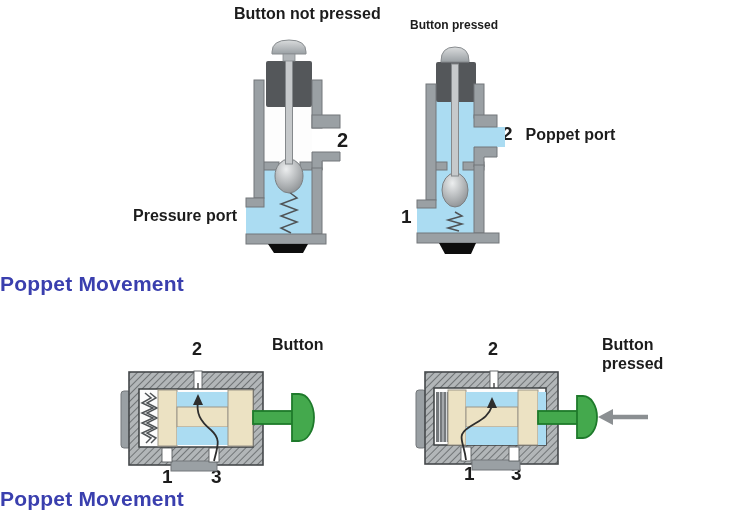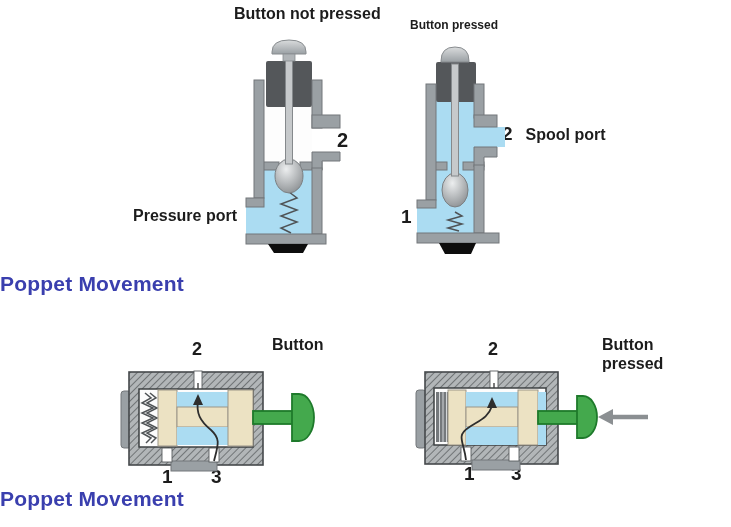--- a/index.html
+++ b/index.html
@@ -35,21 +35,21 @@
 <div class="screen">
 
   <div class="lbl" style="left:234px;top:4px;font-size:16px;">Button not pressed</div>
 
   <div class="lbl" style="left:410px;top:18px;font-size:12px;">Button pressed</div>
 
   <div class="lbl num" style="left:337px;top:128px;font-size:20px;">2</div>
 
   <div class="pair" style="left:502px;top:123px;gap:13px;">
     <span class="lbl num" style="position:static;">2</span>
-    <span class="lbl" style="position:static;font-size:16px;">Spool port</span>
+    <span class="lbl" style="position:static;font-size:16px;">Poppet port</span>
   </div>
 
   <div class="pair" style="left:133px;top:204px;gap:24px;">
     <span class="lbl" style="position:static;font-size:16px;">Pressure port</span>
     <span class="lbl num" style="position:static;">1</span>
   </div>
 
   <div class="lbl num" style="left:401px;top:206px;">1</div>
 
   <div class="caption" style="top:272px;">Poppet Movement</div>

